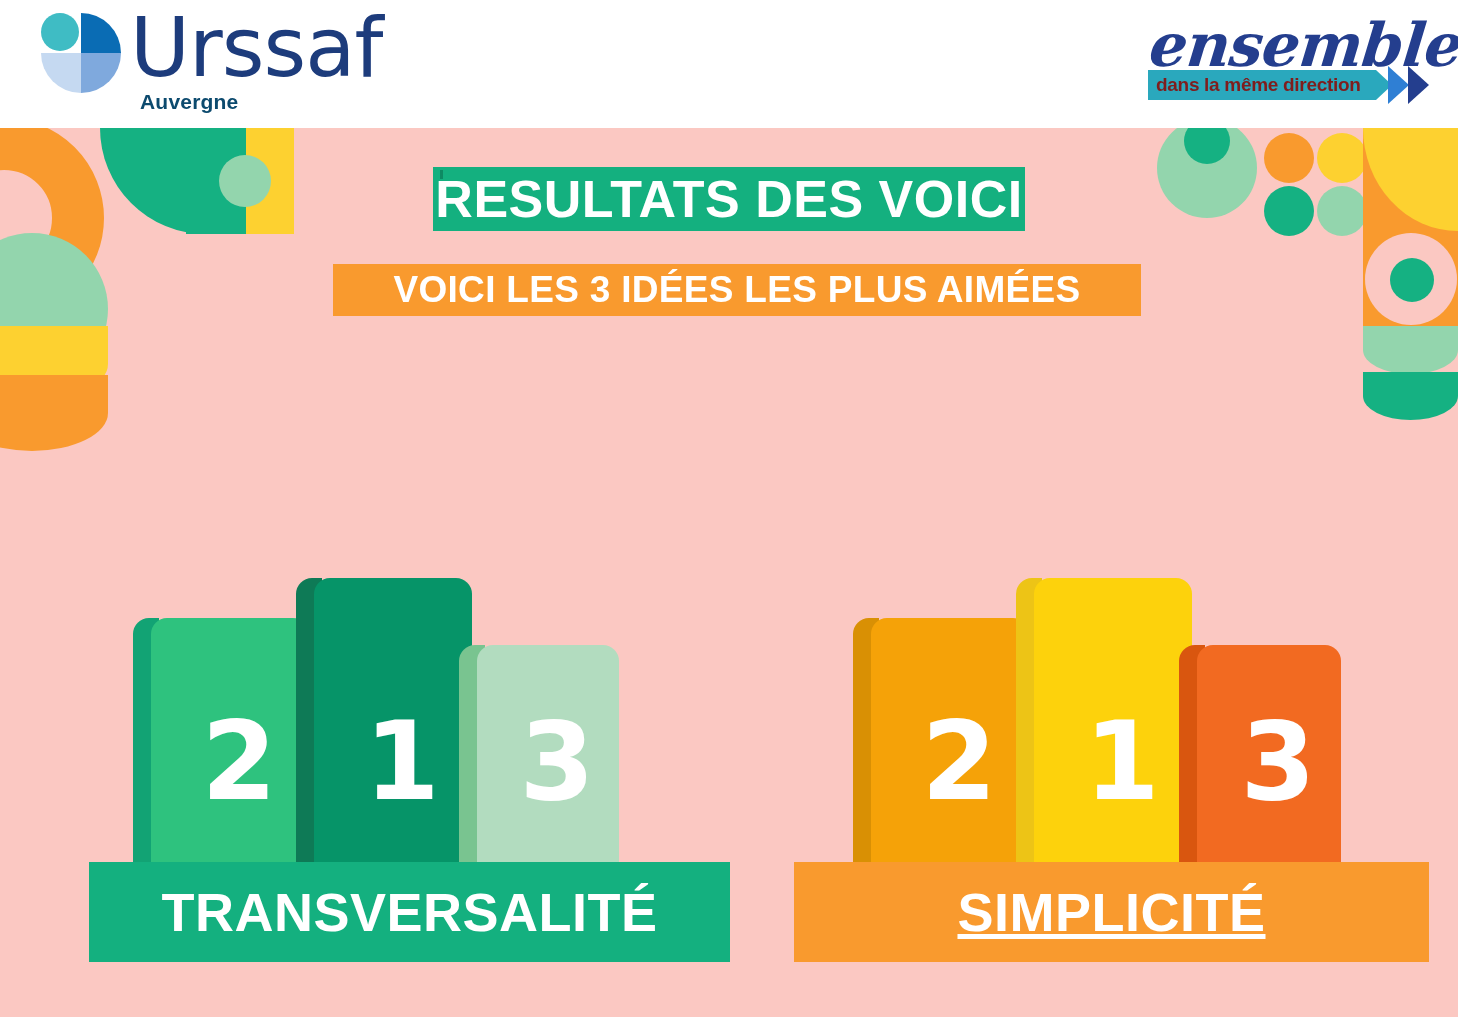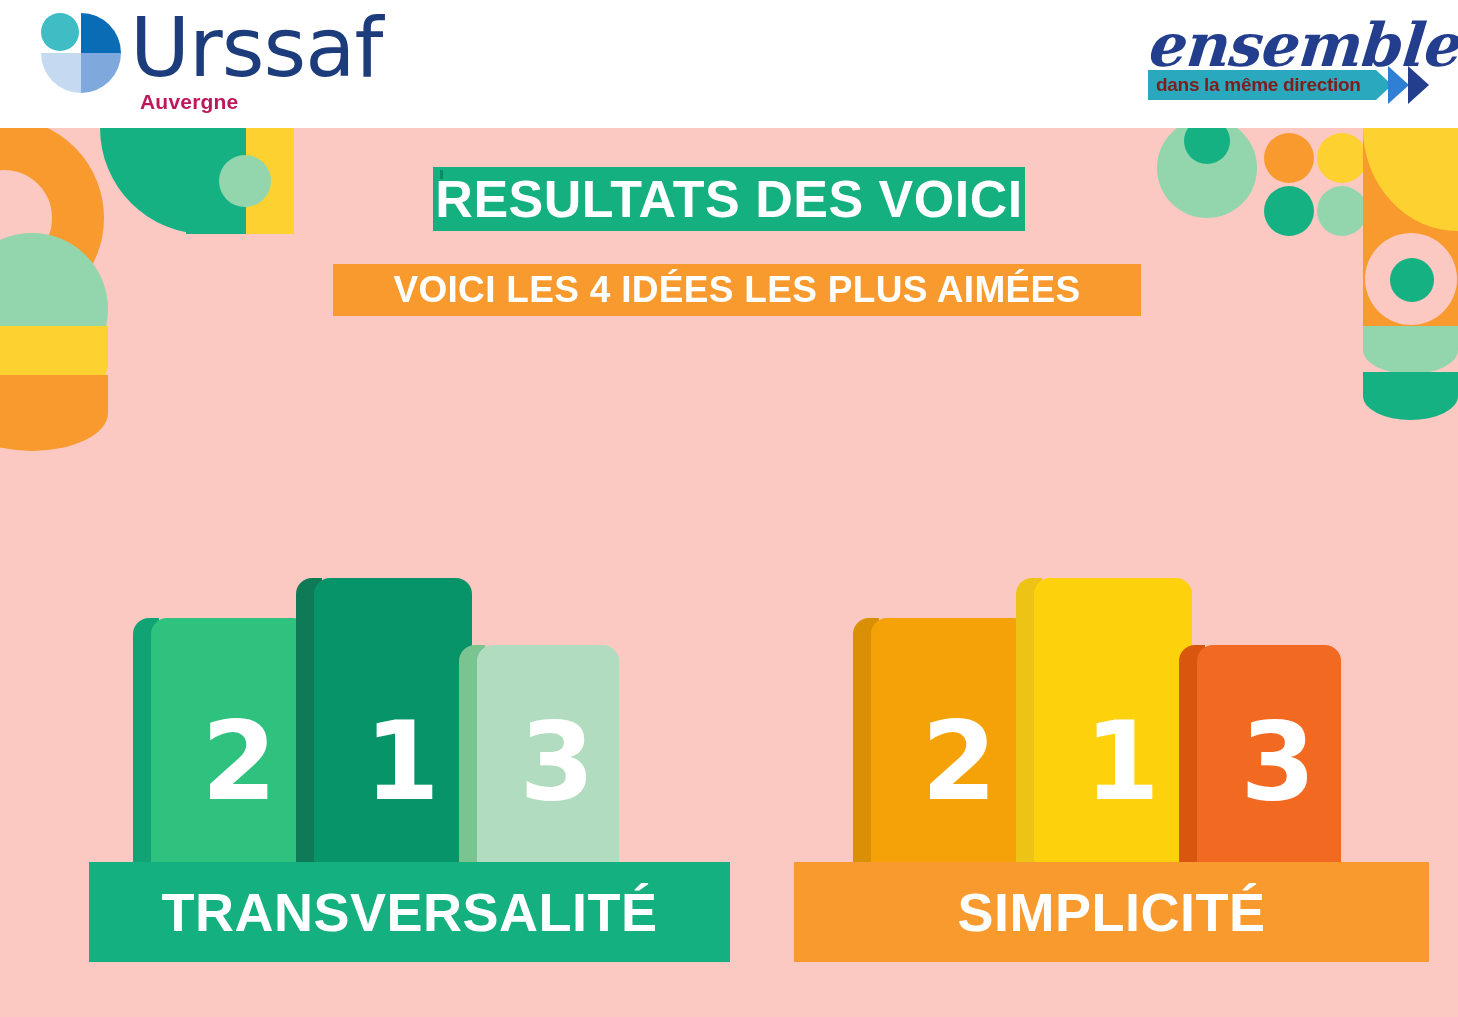--- a/index.html
+++ b/index.html
@@ -45,21 +45,21 @@
     font-weight: 400;
     letter-spacing: -1px;
     color: #1d3c7c;
     font-family: "DejaVu Sans", sans-serif;
   }
   .logo-region {
     position: absolute;
     left: 116px; top: 86px;
     font-size: 21px;
     font-weight: 700;
-    color: #be185d;
+    color: #0c4a6e;
     letter-spacing: 0.2px;
     font-family: "Liberation Sans", sans-serif;
   }
   .logo-ensemble {
     position: absolute;
     right: 16px; top: 8px;
     width: 300px; height: 108px;
   }
   .ens-script {
     position: absolute;
@@ -325,20 +325,21 @@
   .o3 { left: 1179px; top: 645px; width: 162px; height: 228px; }
   .o3 .side { background: #d9560f; }
   .o3 .face { width: 144px; background: #f26a21; }
   #base-orange {
     left: 766px; top: 862px;
     width: 635px; height: 100px;
     line-height: 100px;
     background: #f99a2e;
     font-size: 54px;
     letter-spacing: 0.5px;
+    text-decoration: underline;
   }
 </style>
 </head>
 <body>
 
 <div id="poster">
 
   <div class="header">
 
     <div class="logo-urssaf">
@@ -380,21 +381,21 @@
   <div class="decor d-orange-sq-a"></div>
   <div class="decor d-yellow-quarter"></div>
   <div class="decor d-orange-sq-b"></div>
   <div class="decor d-pink-circle"></div>
   <div class="decor d-green-circle-sm"></div>
   <div class="decor d-ltgreen-half"></div>
   <div class="decor d-green-half"></div>
 
   <div class="title-band title-main">RESULTATS DES VOICI</div>
   <div class="title-dot"></div>
-  <div class="title-band title-sub">VOICI LES 4 IDÉES LES PLUS AIMÉES</div>
+  <div class="title-band title-sub">VOICI LES 3 IDÉES LES PLUS AIMÉES</div>
 
   <div class="podium" id="podium-green">
     <div class="block g2">
       <div class="side"></div>
       <div class="face"></div>
       <div class="rank" style="top:90px;">2</div>
     </div>
     <div class="block g1">
       <div class="side"></div>
       <div class="face"></div>

